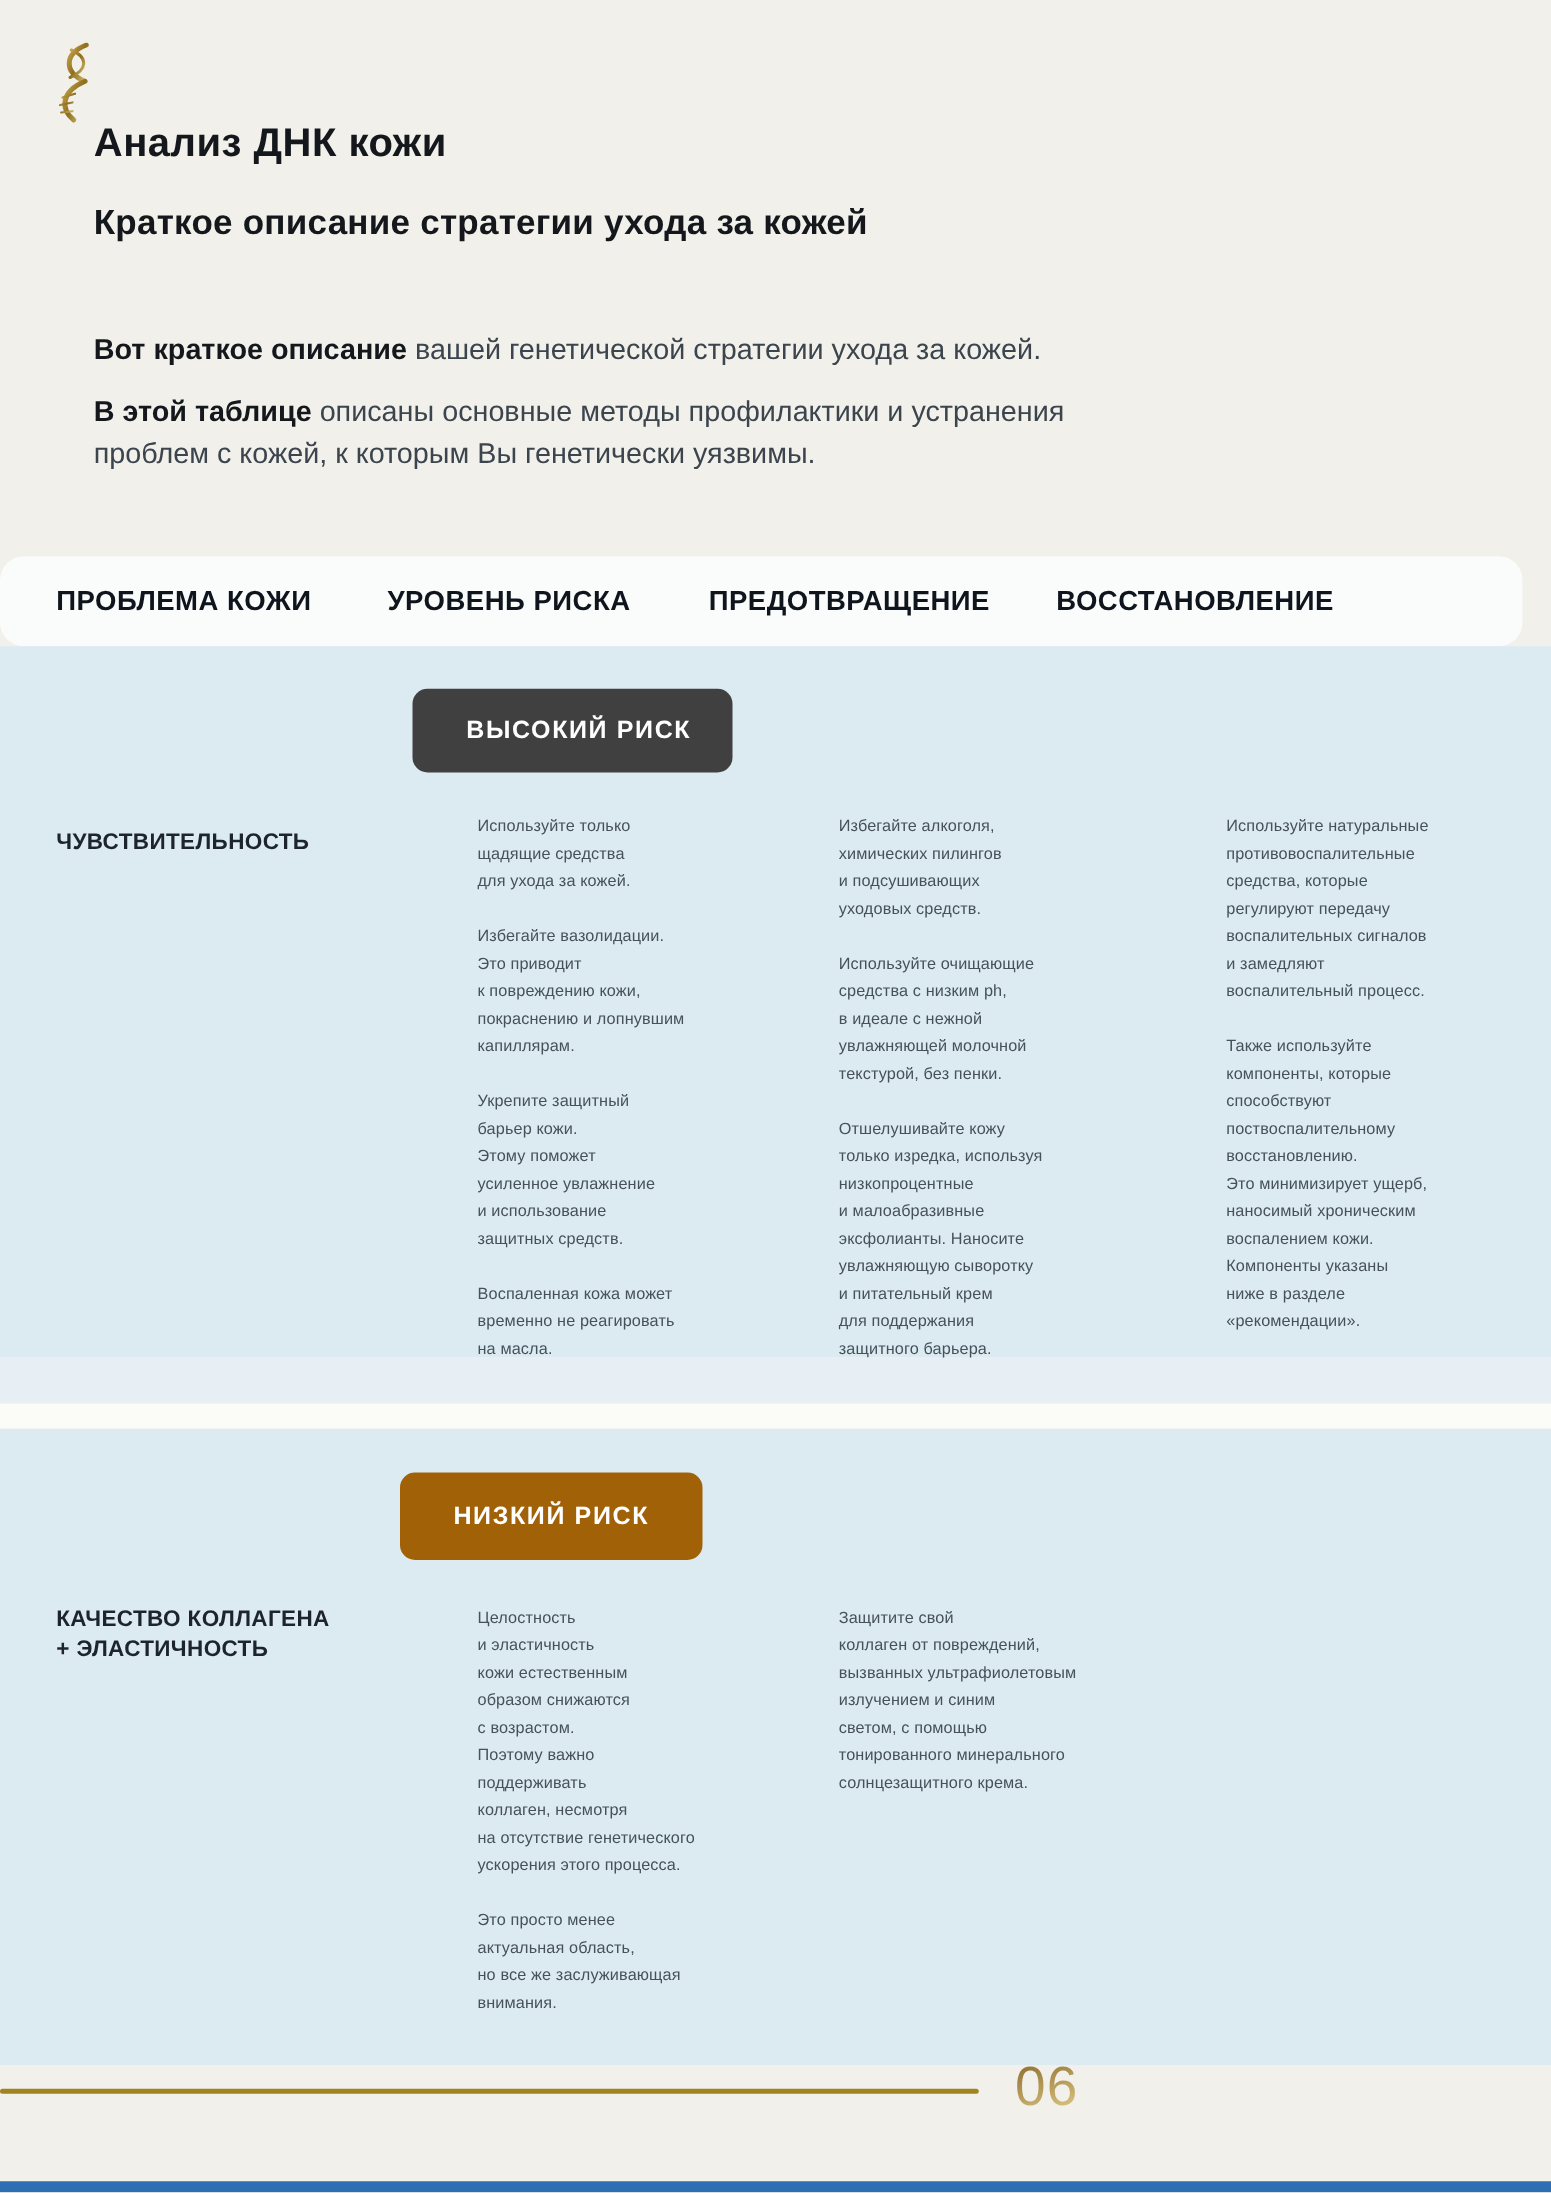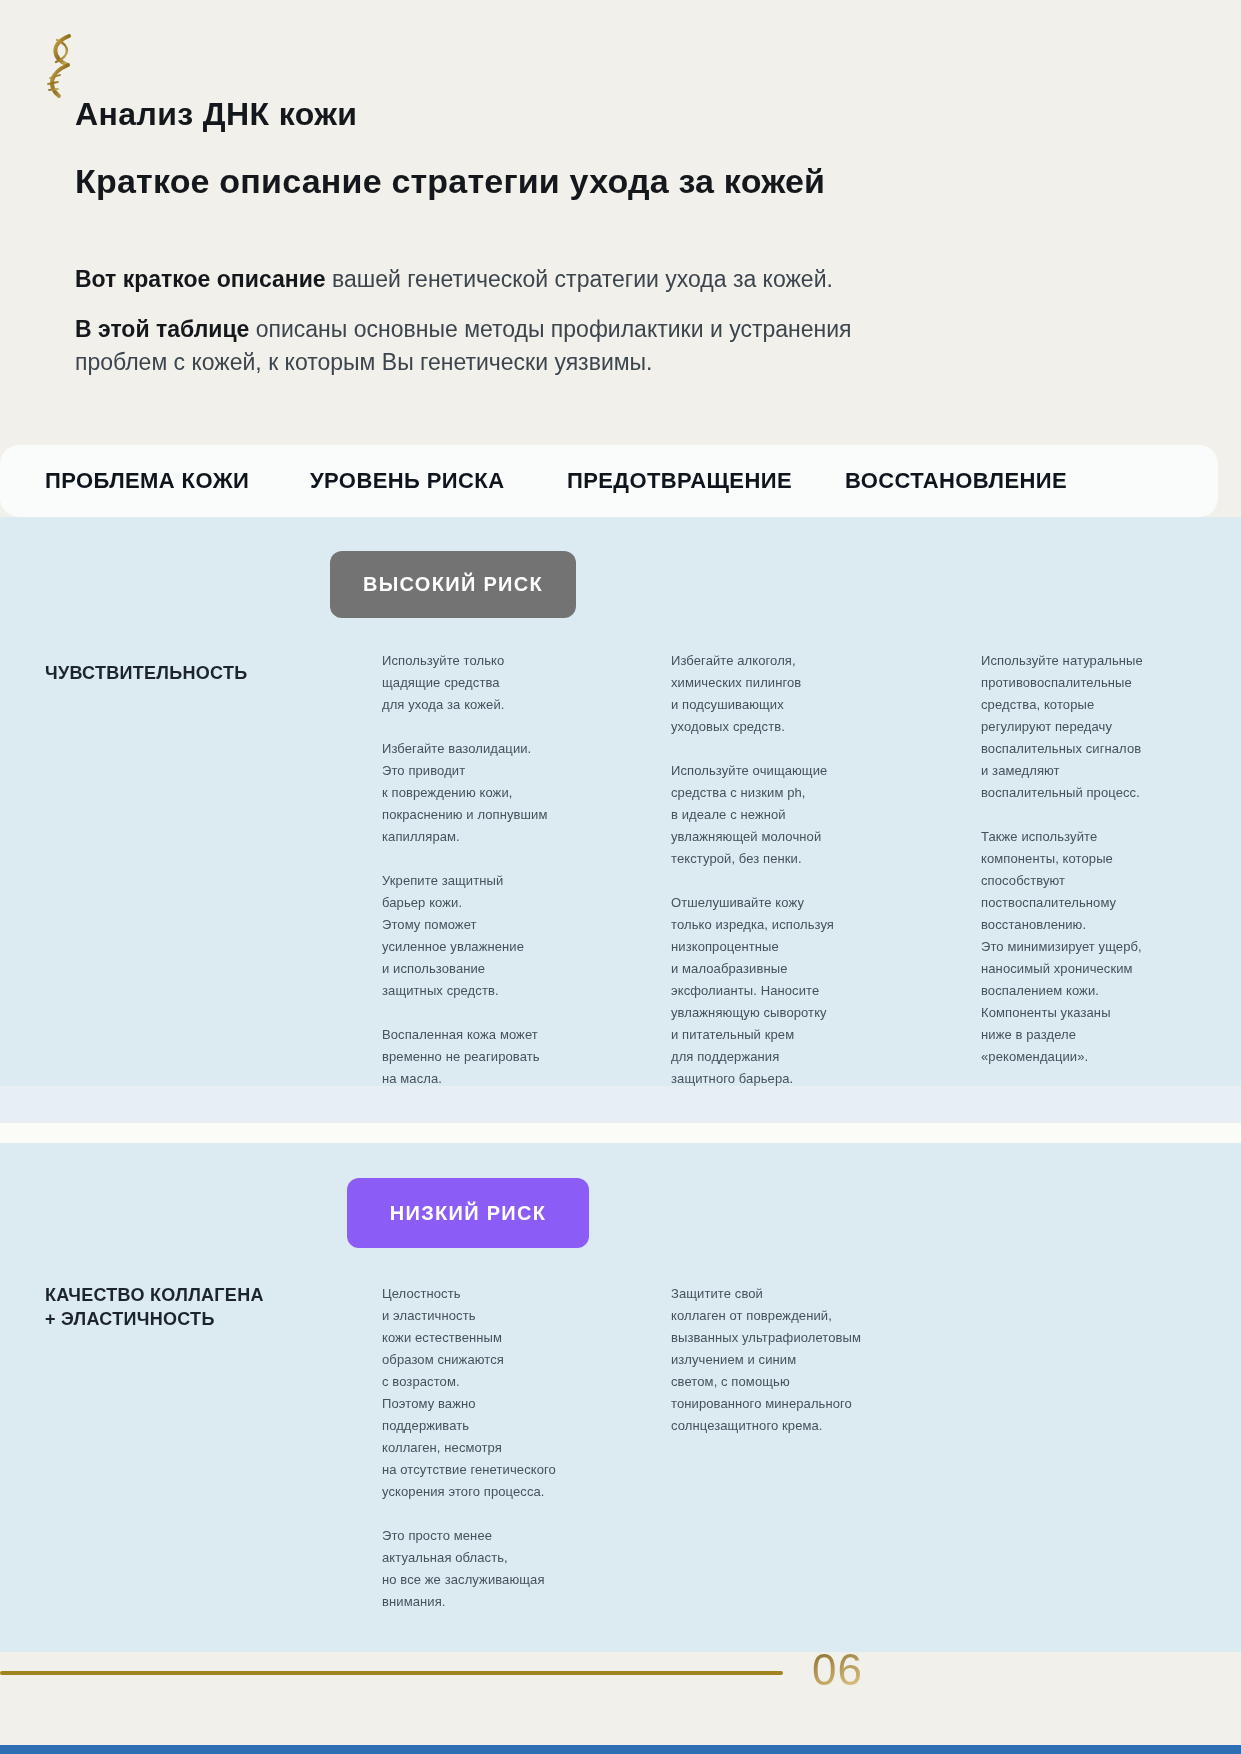--- a/index.html
+++ b/index.html
@@ -6,39 +6,39 @@
   .page{
     position:relative;width:1241px;height:1754px;overflow:hidden;
     background:#f1f0ea;
     font-family:"Liberation Sans","DejaVu Sans",sans-serif;
     color:#1a2026;
   }
   .abs{position:absolute;}
   
   .logo{left:44px;top:34px;width:34px;height:66px;}
   .title{left:75px;top:96px;font-size:32px;font-weight:800;letter-spacing:.4px;color:#14181d;}
-  .subtitle{left:75px;top:162px;font-size:34px;font-weight:700;letter-spacing:.2px;color:#14181d;}
+  .subtitle{left:75px;top:162px;font-size:28px;font-weight:700;letter-spacing:.2px;color:#14181d;}
   .intro{left:75px;top:240px;width:1080px;font-size:23px;line-height:33px;color:#3c454e;white-space:pre-line;}
   .intro .b{font-weight:700;color:#14181d;}
   .intro2{top:290px;}
   
   .thead{left:0;top:445px;width:1218px;height:72px;background:#fafcfb;border-radius:19px;}
   .th{position:absolute;top:0;height:72px;line-height:72px;font-size:22px;font-weight:700;
       letter-spacing:.4px;color:#0f151d;white-space:nowrap;}
   .th1{left:45px;}.th2{left:310px;}.th3{left:567px;}.th4{left:845px;}
   
   .band1{left:0;top:517px;width:1241px;height:569px;background:#dcebf2;}
   .band1b{left:0;top:1086px;width:1241px;height:37px;background:#e7eff5;}
   .gapband{left:0;top:1123px;width:1241px;height:20px;background:#fbfcf8;}
   .band2{left:0;top:1143px;width:1241px;height:509px;background:#dcebf2;}
   
   .badge{border-radius:12px;color:#ffffff;font-weight:700;font-size:20px;letter-spacing:1.3px;
          display:flex;align-items:center;justify-content:center;white-space:nowrap;}
-  .badge-high{left:330px;top:551px;width:246px;height:67px;background:#737373;}
-  .badge-low{left:347px;top:1178px;width:242px;height:70px;background:#8b5cf6;}
+  .badge-high{left:330px;top:551px;width:246px;height:67px;background:#404040;padding-left:10px;}
+  .badge-low{left:320px;top:1178px;width:242px;height:70px;background:#a16207;}
   
   .rowlabel{font-size:18px;font-weight:700;color:#1d242c;line-height:24px;letter-spacing:.3px;white-space:pre-line;}
   .label1{left:45px;top:650px;width:285px;margin-top:11px;}
   .label2{left:45px;top:1283px;width:285px;}
   .cell{font-size:13px;line-height:22px;color:#47515b;letter-spacing:.1px;white-space:pre-line;margin-left:34px;}
   .c1-risk{left:348px;top:650px;width:295px;}
   .c1-prev{left:637px;top:650px;width:305px;}
   .c1-rest{left:947px;top:650px;width:275px;}
   .c2-risk{left:348px;top:1283px;width:300px;}
   .c2-prev{left:637px;top:1283px;width:310px;}

